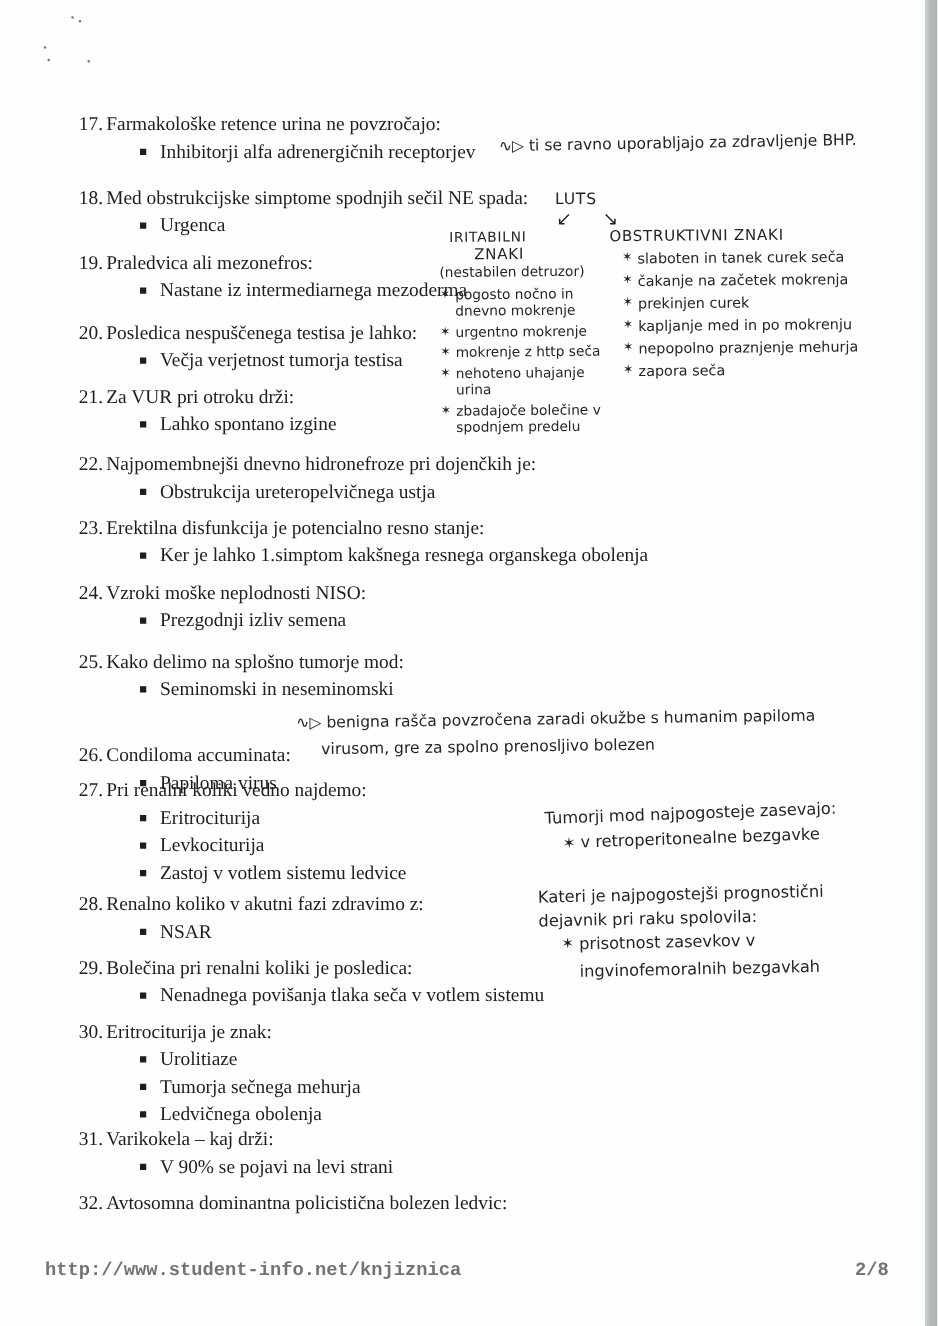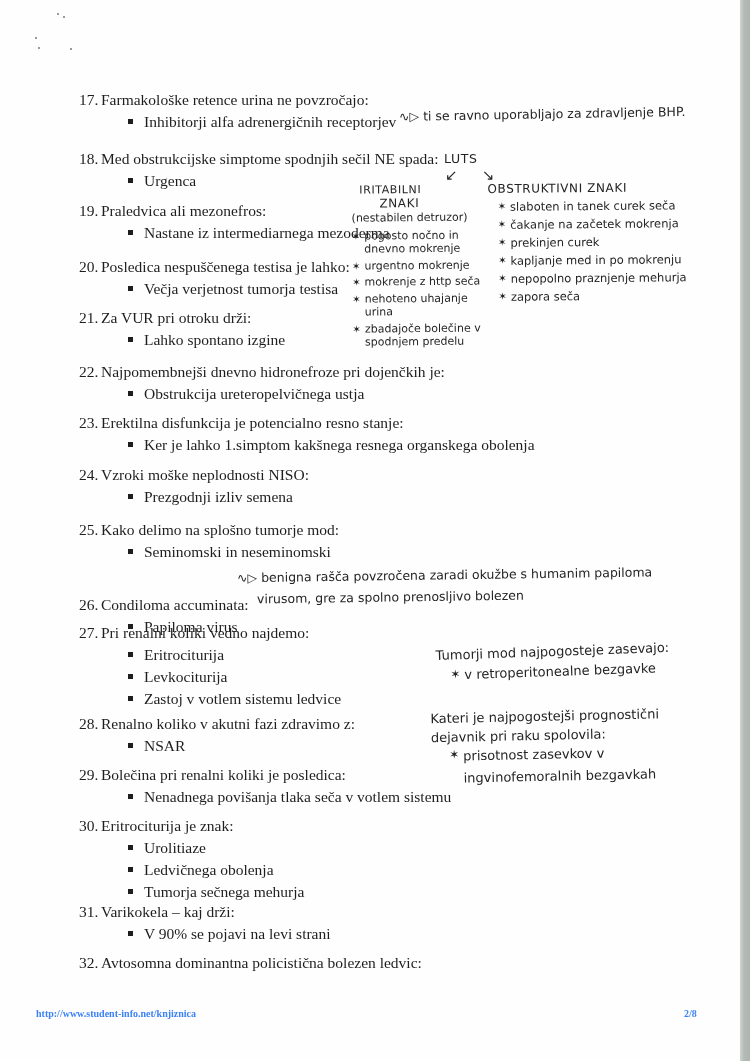--- a/index.html
+++ b/index.html
@@ -1,34 +1,34 @@
 <!DOCTYPE html>
 <html><head>
 <meta charset="utf-8">
 <style>
   html,body{margin:0;padding:0;background:#e8e8e8;}
   .page{position:relative;width:750px;height:1061px;background:#fefefe;overflow:hidden;
         font-family:"Liberation Serif",serif;color:#1e1e1e;}
   
-  .q{position:absolute;left:63px;width:620px;font-size:15.5px;line-height:21px;margin-left:16px;}
+  .q{position:absolute;left:63px;width:620px;font-size:15.5px;line-height:21px;}
   .qline{white-space:nowrap;}
   .qnum{display:inline-block;width:22px;}
   .aline{position:relative;padding-left:65px;margin-top:1px;white-space:nowrap;}
   .bullet{position:absolute;left:49px;top:8px;width:4.5px;height:4.5px;background:#1e1e1e;}
   
   .hw{position:absolute;font-family:"DejaVu Sans",sans-serif;color:#242424;
       font-size:12.5px;line-height:17px;}
   .hw-small{font-size:11px;line-height:13.5px;}
   .hw-item{display:flex;gap:4px;margin-bottom:3px;}
   .hw-star{flex:0 0 auto;font-size:10px;line-height:13px;}
   .hw-title{letter-spacing:0.6px;}
   .luts-arrow{position:absolute;font-size:15px;font-family:"DejaVu Sans",sans-serif;color:#242424;}
   
-  .footer{position:absolute;font-family:Liberation Serif, serif;font-weight:bold;
-          font-size:10px;color:#3b82f6;}
+  .footer{position:absolute;font-family:Liberation Mono, monospace;font-weight:bold;
+          font-size:15px;color:#737373;}
   
   .edge-strip{position:absolute;right:0;top:0;width:10px;height:100%;
               background:linear-gradient(to right,#cfd4d0,#b4bbb6 40%,#aeb5b0);}
   .speckle{position:absolute;width:2px;height:2px;border-radius:50%;background:#777;}
 </style>
 </head>
 <body>
 
 <div class="page">
 
@@ -181,22 +181,22 @@
   </div>
 
   <div class="q" style="top:764px">
     <div class="qline"><span class="qnum">29.</span><span>Bolečina pri renalni koliki je posledica:</span></div>
     <div class="aline"><span class="bullet"></span><span>Nenadnega povišanja tlaka seča v votlem sistemu</span></div>
   </div>
 
   <div class="q" style="top:815px">
     <div class="qline"><span class="qnum">30.</span><span>Eritrociturija je znak:</span></div>
     <div class="aline"><span class="bullet"></span><span>Urolitiaze</span></div>
+    <div class="aline"><span class="bullet"></span><span>Tumorja sečnega mehurja</span></div>
     <div class="aline"><span class="bullet"></span><span>Ledvičnega obolenja</span></div>
-    <div class="aline"><span class="bullet"></span><span>Tumorja sečnega mehurja</span></div>
   </div>
 
   <div class="q" style="top:901px">
     <div class="qline"><span class="qnum">31.</span><span>Varikokela – kaj drži:</span></div>
     <div class="aline"><span class="bullet"></span><span>V 90% se pojavi na levi strani</span></div>
   </div>
 
   <div class="q" style="top:952px">
     <div class="qline"><span class="qnum">32.</span><span>Avtosomna dominantna policistična bolezen ledvic:</span></div>
   </div>

